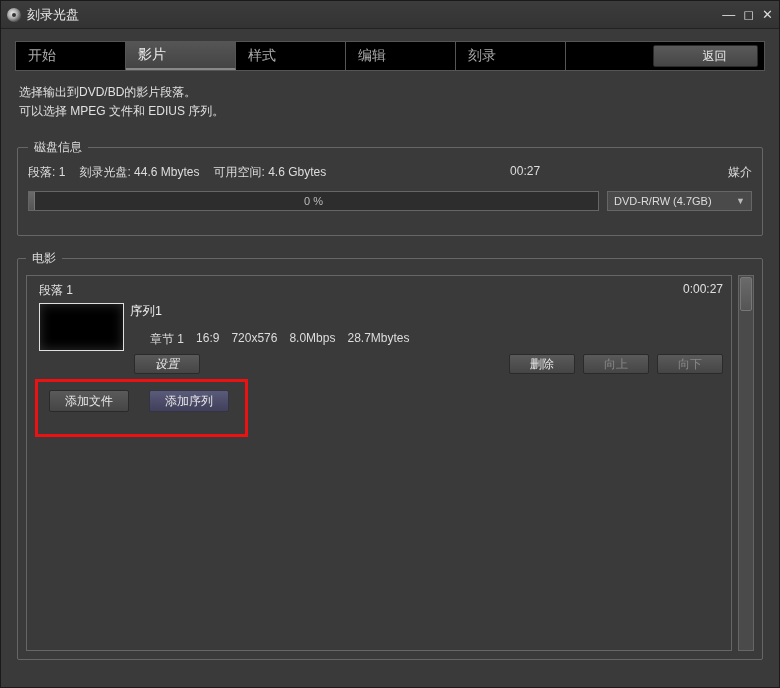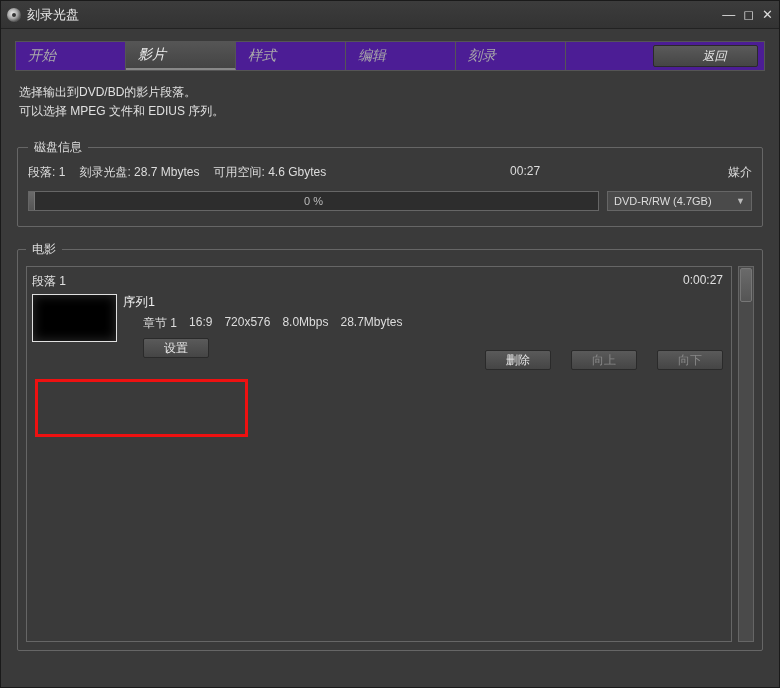--- a/index.html
+++ b/index.html
@@ -31,24 +31,23 @@
     background:#333; border-radius:50%;
   }
   .titlebar .title { font-size: 13px; color:#e8e8e8; }
   .winctrls { margin-left:auto; display:flex; gap:8px; align-items:center; }
   .winctrls span { font-size:13px; color:#ddd; cursor:pointer; }
 
   .content { padding: 12px 14px; }
 
   .tabbar {
     display:flex; align-items:center;
-    background:#4c1d95;
+    background:#000000;
     border: 1px solid #555;
     height: 30px;
-    font-style: italic;
   }
   .tab {
     width: 110px; height: 100%;
     display:flex; align-items:center;
     padding-left: 12px;
     color:#eee; font-size:14px;
     border-right:1px solid #555;
     cursor:pointer;
   }
   .tab.active {
@@ -78,21 +77,21 @@
 
   .help {
     color:#e0e0e0; font-size:12px;
     line-height:1.6;
     margin: 12px 4px 18px 4px;
   }
 
   fieldset {
     border:1px solid #666;
     margin: 6px 2px 14px 2px;
-    padding: 8px 10px 15px 10px;
+    padding: 8px 10px 24px 10px;
     position: relative;
     border-radius: 2px;
   }
   fieldset > legend {
     padding: 0 6px;
     color:#ddd; font-size:12px;
   }
 
   .disk-stats { display:flex; gap:14px; color:#ddd; font-size:12px; margin-bottom:10px; }
   .disk-row2 { display:flex; align-items:center; gap:8px; }
@@ -126,21 +125,21 @@
     cursor:pointer;
   }
   .media-select .chev { font-size:9px; color:#bbb; }
 
   .movie-field { height: 410px; padding:8px 8px; }
   .movie-inner { display:flex; height: 100%; }
   .movie-list {
     flex:1;
     border:1px solid #666;
     background:#3a3a3a;
-    padding: 6px 8px 8px 5px;
+    padding: 6px 8px 8px 12px;
     overflow:hidden;
   }
   .vscroll {
     width: 16px;
     background:#4a4a4a;
     border:1px solid #666;
     margin-left:6px;
     display:flex; flex-direction:column;
   }
   .vscroll .thumb {
@@ -161,25 +160,25 @@
   .clip-body {
     display:flex; gap:6px; align-items:flex-start;
   }
   .thumb-img {
     width: 85px; height: 48px;
     background: #000;
     border: 1px solid #e0e0e0;
     box-shadow: inset 0 0 12px rgba(80,80,80,.6);
   }
   .clip-info { flex:1; }
-  .clip-title { font-size:12.5px; color:#eee; margin-bottom:4px; }
+  .clip-title { font-size:12.5px; color:#eee; margin-bottom:11px; }
   .clip-meta { font-size:12px; color:#ddd; display:flex; gap:12px; margin-bottom:6px; margin-left:20px;}
-  .clip-buttons { display:flex; gap:8px; margin-left:20px; }
+  .clip-buttons { display:flex; gap:8px; margin-left:4px;font-style:italic; }
   .clip-right-buttons {
-    display:flex; gap:20px; margin-left:auto; align-self:flex-end;margin-top:12px;
+    display:flex; gap:8px; margin-left:auto; align-self:flex-end;
   }
   .clip-body .btn { width:66px; }
 
   .add-row {
     margin-top: 10px;
     display:flex; gap:20px;
     padding: 6px 10px;
   }
   .add-row .btn { width: 80px; height:22px; }
 
@@ -235,21 +234,21 @@
 
     <fieldset>
       <legend>磁盘信息</legend>
       <div class="disk-stats">
         <span>
           <span>段落:</span>
           <span>1</span>
         </span>
         <span>
           <span>刻录光盘:</span>
-          <span>28.7 Mbytes</span>
+          <span>44.6 Mbytes</span>
         </span>
         <span>
           <span>可用空间:</span>
           <span>4.6 Gbytes</span>
         </span>
         <span class="time-label">00:27</span>
         <span class="media-label">媒介</span>
       </div>
       <div class="disk-row2">
         <div class="progress-wrap">
@@ -304,20 +303,28 @@
                       </div>
                     <div class="btn disabled">
                         <span>向下</span>
                       </div>
                   </div>
                 </div>
               </div>
             </div>
           </div>
 
+          <div class="add-row">
+            <div class="btn">
+                <span>添加文件</span>
+              </div>
+            <div class="btn sel">
+                <span>添加序列</span>
+              </div>
+          </div>
 
         </div>
         <div class="vscroll">
           <div class="thumb"></div>
         </div>
       </div>
     </fieldset>
 
   </div>
 

